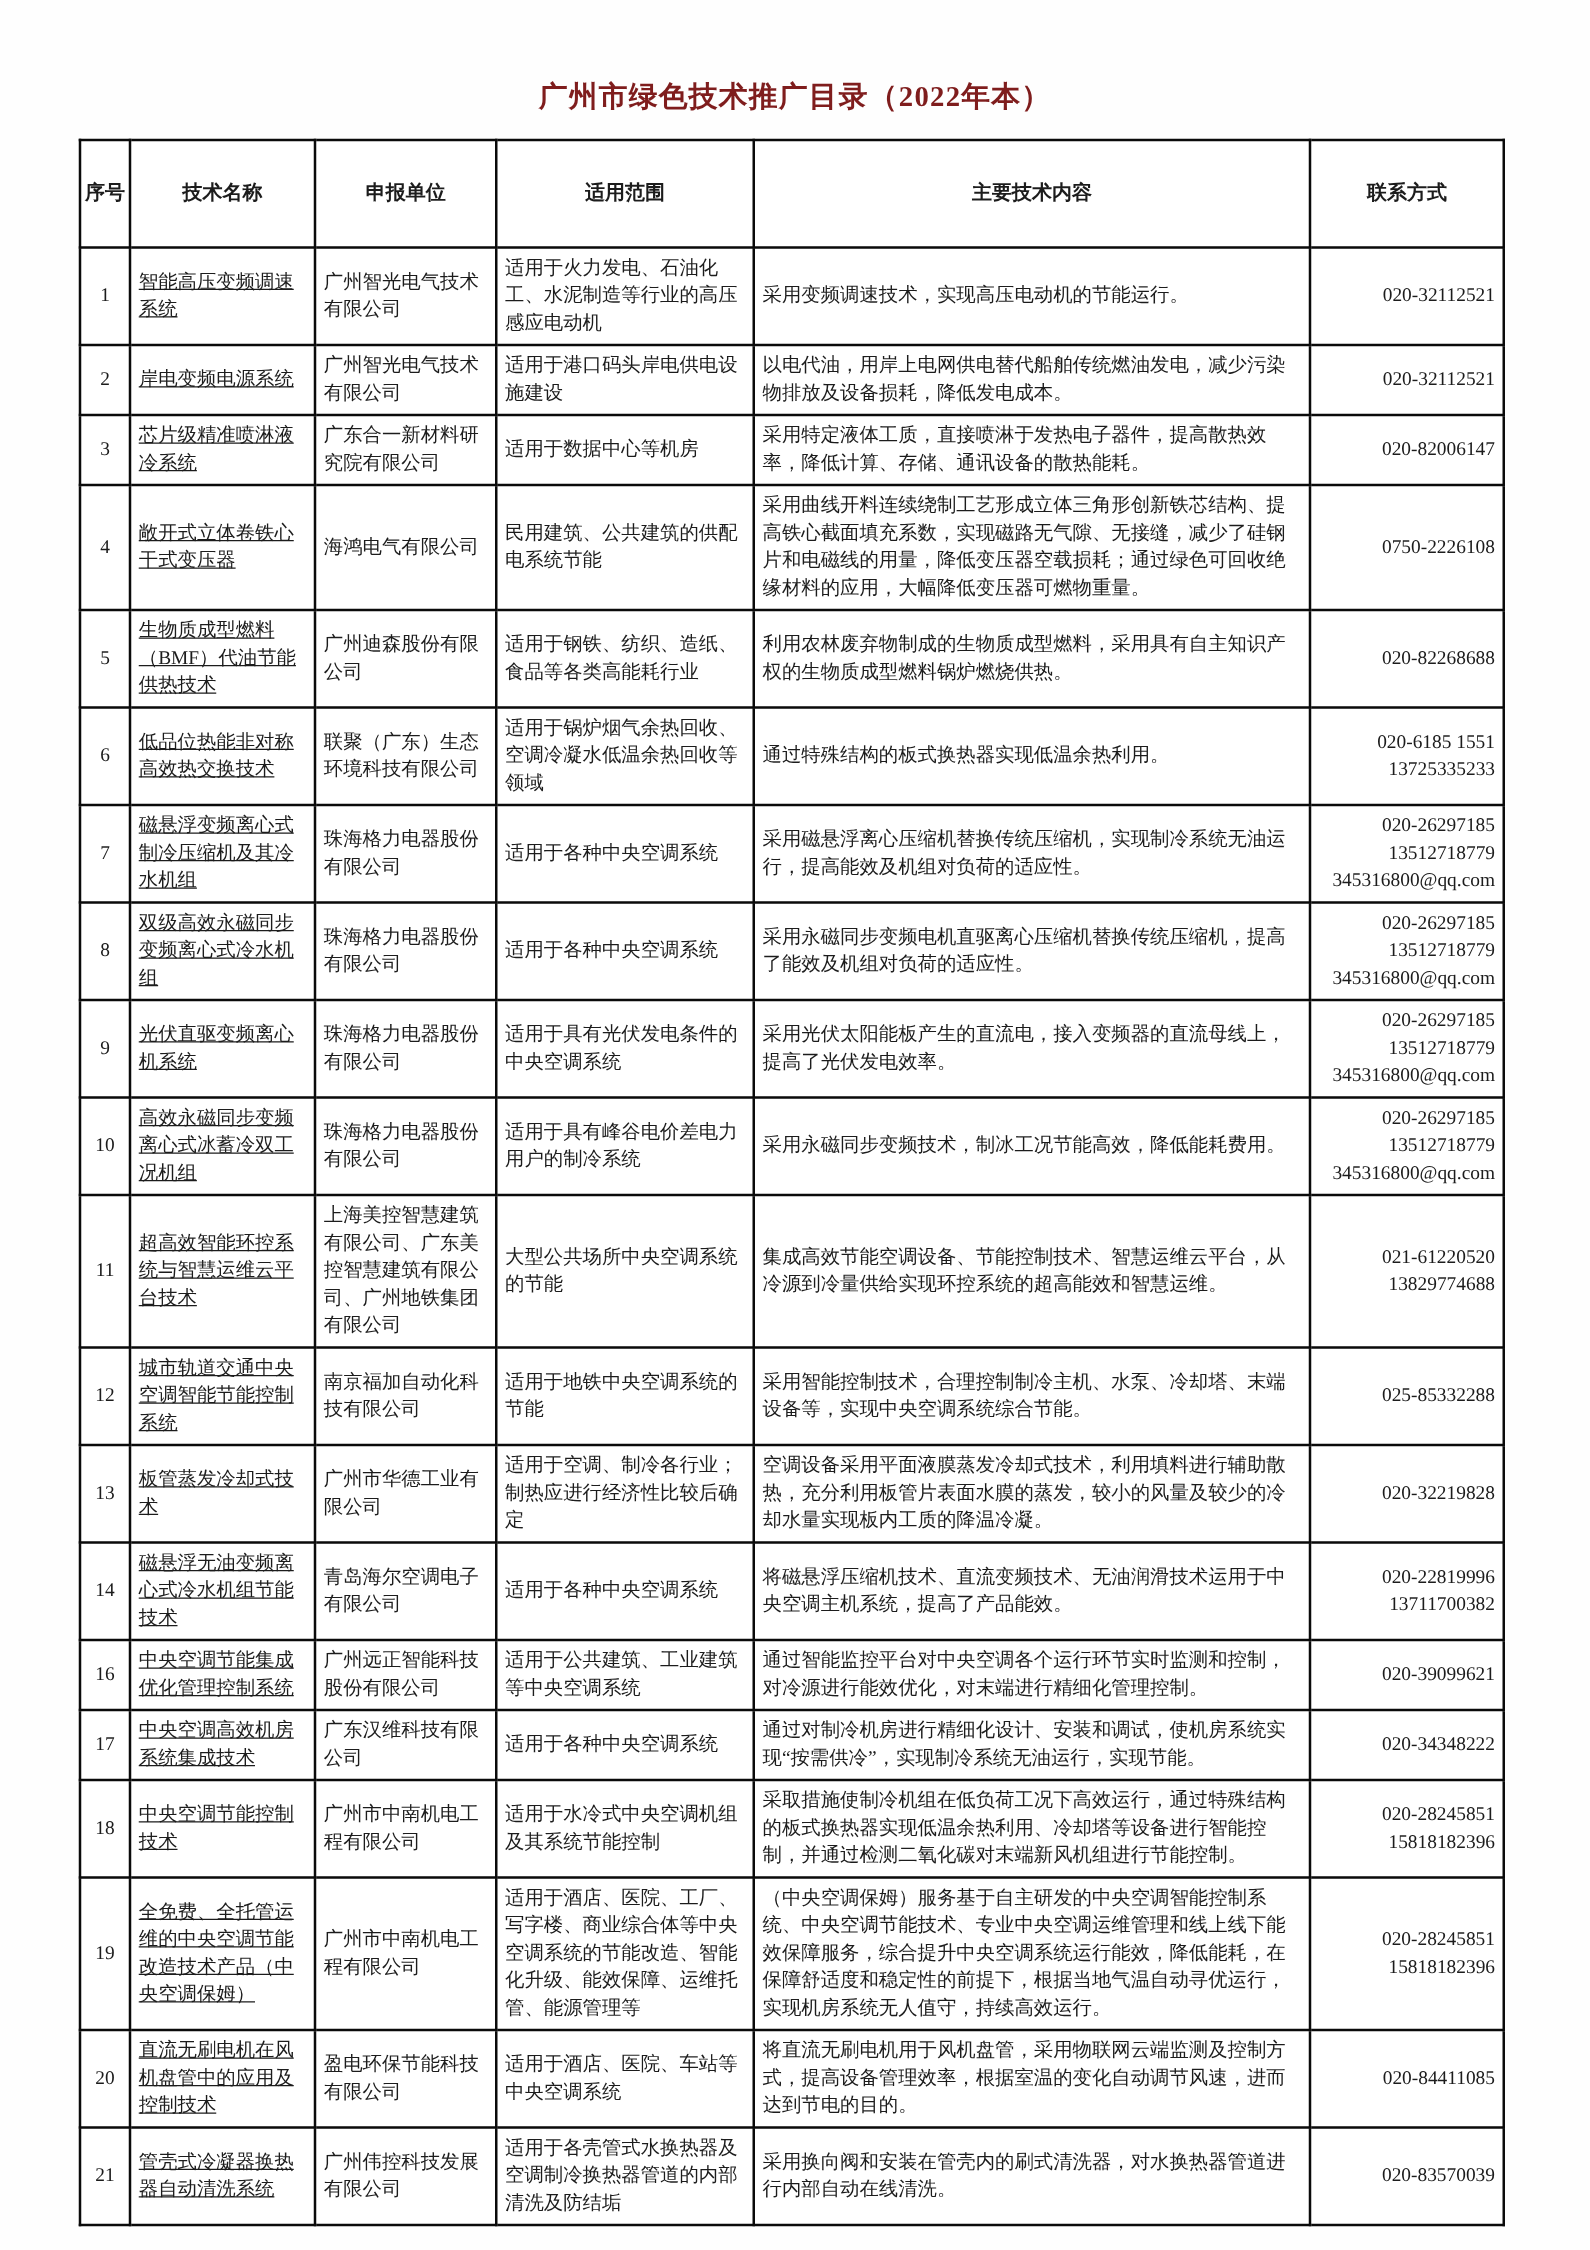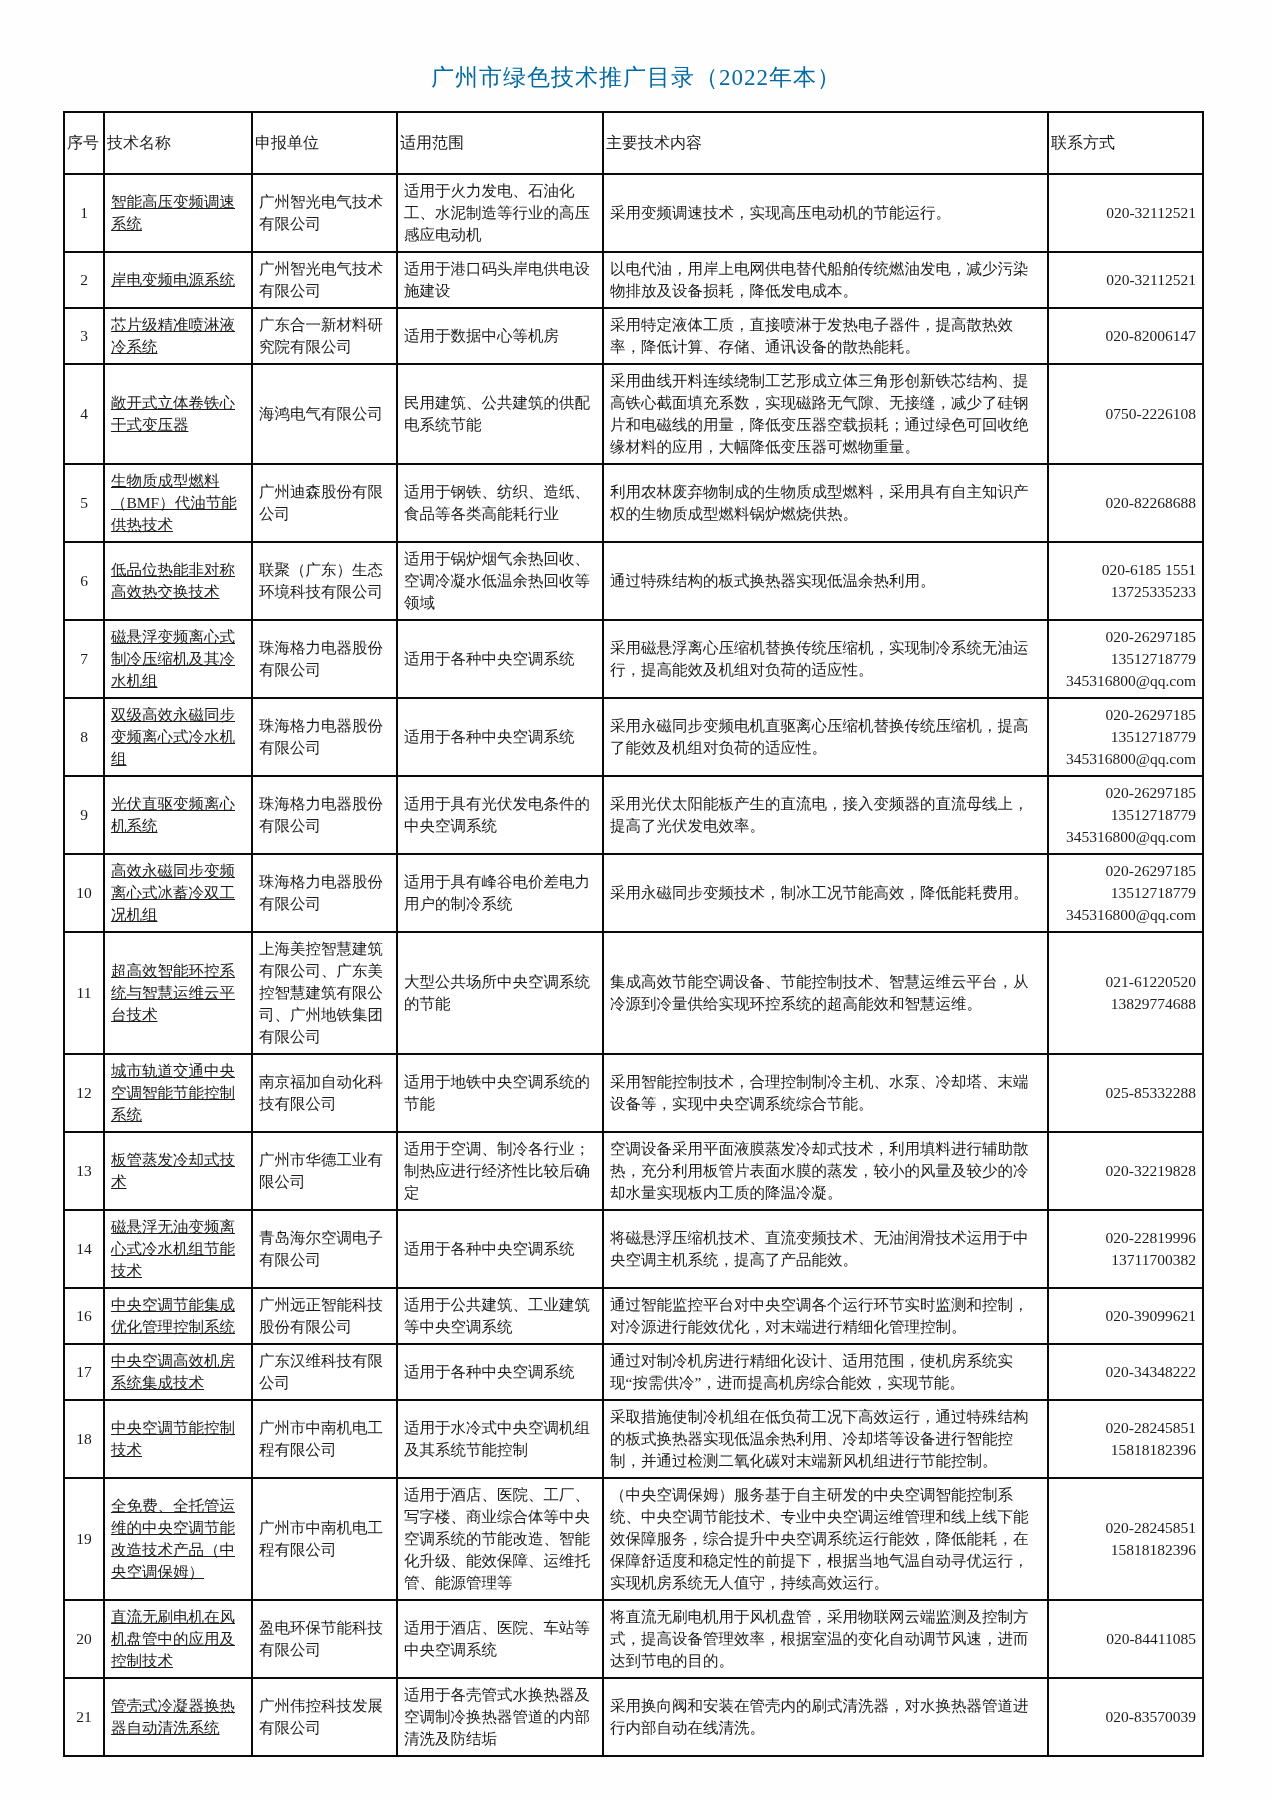--- a/index.html
+++ b/index.html
@@ -10,47 +10,47 @@
     background:#fefefe;
     font-family:"Liberation Serif","DejaVu Serif",serif;
     color:#1c1c1c;
     overflow:hidden;
   }
   .doc-title{
     margin:0;
     padding-top:62px;
     text-align:center;
     font-size:23px;
-    font-weight:normal;
+    font-weight:bold;
     letter-spacing:1px;
-    color:#0369a1;
+    color:#7f1d1d;
   }
   table.catalog{
     border-collapse:collapse;
     table-layout:fixed;
     margin:18px 0 0 63px;
     width:1139px;
     background:#fff;
   }
   table.catalog th,
   table.catalog td{
     border:2px solid #0a0a0a;
     vertical-align:middle;
     font-size:15.5px;
     line-height:1.42;
     padding:5px 6px;
     word-break:break-word;
     overflow-wrap:break-word;
   }
   table.catalog th{
     font-size:16px;
-    font-weight:normal;
-    text-align:left;
+    font-weight:bold;
+    text-align:center;
     height:44px;
-    padding:8px 2px;
+    padding:20px 2px;
   }
   td.c-seq{text-align:center;padding:4px 1px;}
   td.c-name{text-align:left;text-decoration:underline;}
   td.c-unit{text-align:left;}
   td.c-scope{text-align:left;}
   td.c-content{text-align:left;padding:5px 8px;}
   td.c-contact{text-align:right;white-space:pre-line;font-size:15px;padding:4px 3px;}
 </style>
 </head>
 <body>
@@ -208,21 +208,21 @@
       <td class="c-unit">广州远正智能科技股份有限公司</td>
       <td class="c-scope">适用于公共建筑、工业建筑等中央空调系统</td>
       <td class="c-content">通过智能监控平台对中央空调各个运行环节实时监测和控制，对冷源进行能效优化，对末端进行精细化管理控制。</td>
       <td class="c-contact">020-39099621</td>
     </tr>
         <tr>
       <td class="c-seq">17</td>
       <td class="c-name">中央空调高效机房系统集成技术</td>
       <td class="c-unit">广东汉维科技有限公司</td>
       <td class="c-scope">适用于各种中央空调系统</td>
-      <td class="c-content">通过对制冷机房进行精细化设计、适用范围，使机房系统实现“按需供冷”，进而提高机房综合能效，实现节能。</td>
+      <td class="c-content">通过对制冷机房进行精细化设计、安装和调试，使机房系统实现“按需供冷”，实现制冷系统无油运行，实现节能。</td>
       <td class="c-contact">020-34348222</td>
     </tr>
         <tr>
       <td class="c-seq">18</td>
       <td class="c-name">中央空调节能控制技术</td>
       <td class="c-unit">广州市中南机电工程有限公司</td>
       <td class="c-scope">适用于水冷式中央空调机组及其系统节能控制</td>
       <td class="c-content">采取措施使制冷机组在低负荷工况下高效运行，通过特殊结构的板式换热器实现低温余热利用、冷却塔等设备进行智能控制，并通过检测二氧化碳对末端新风机组进行节能控制。</td>
       <td class="c-contact">020-28245851
 15818182396</td>

